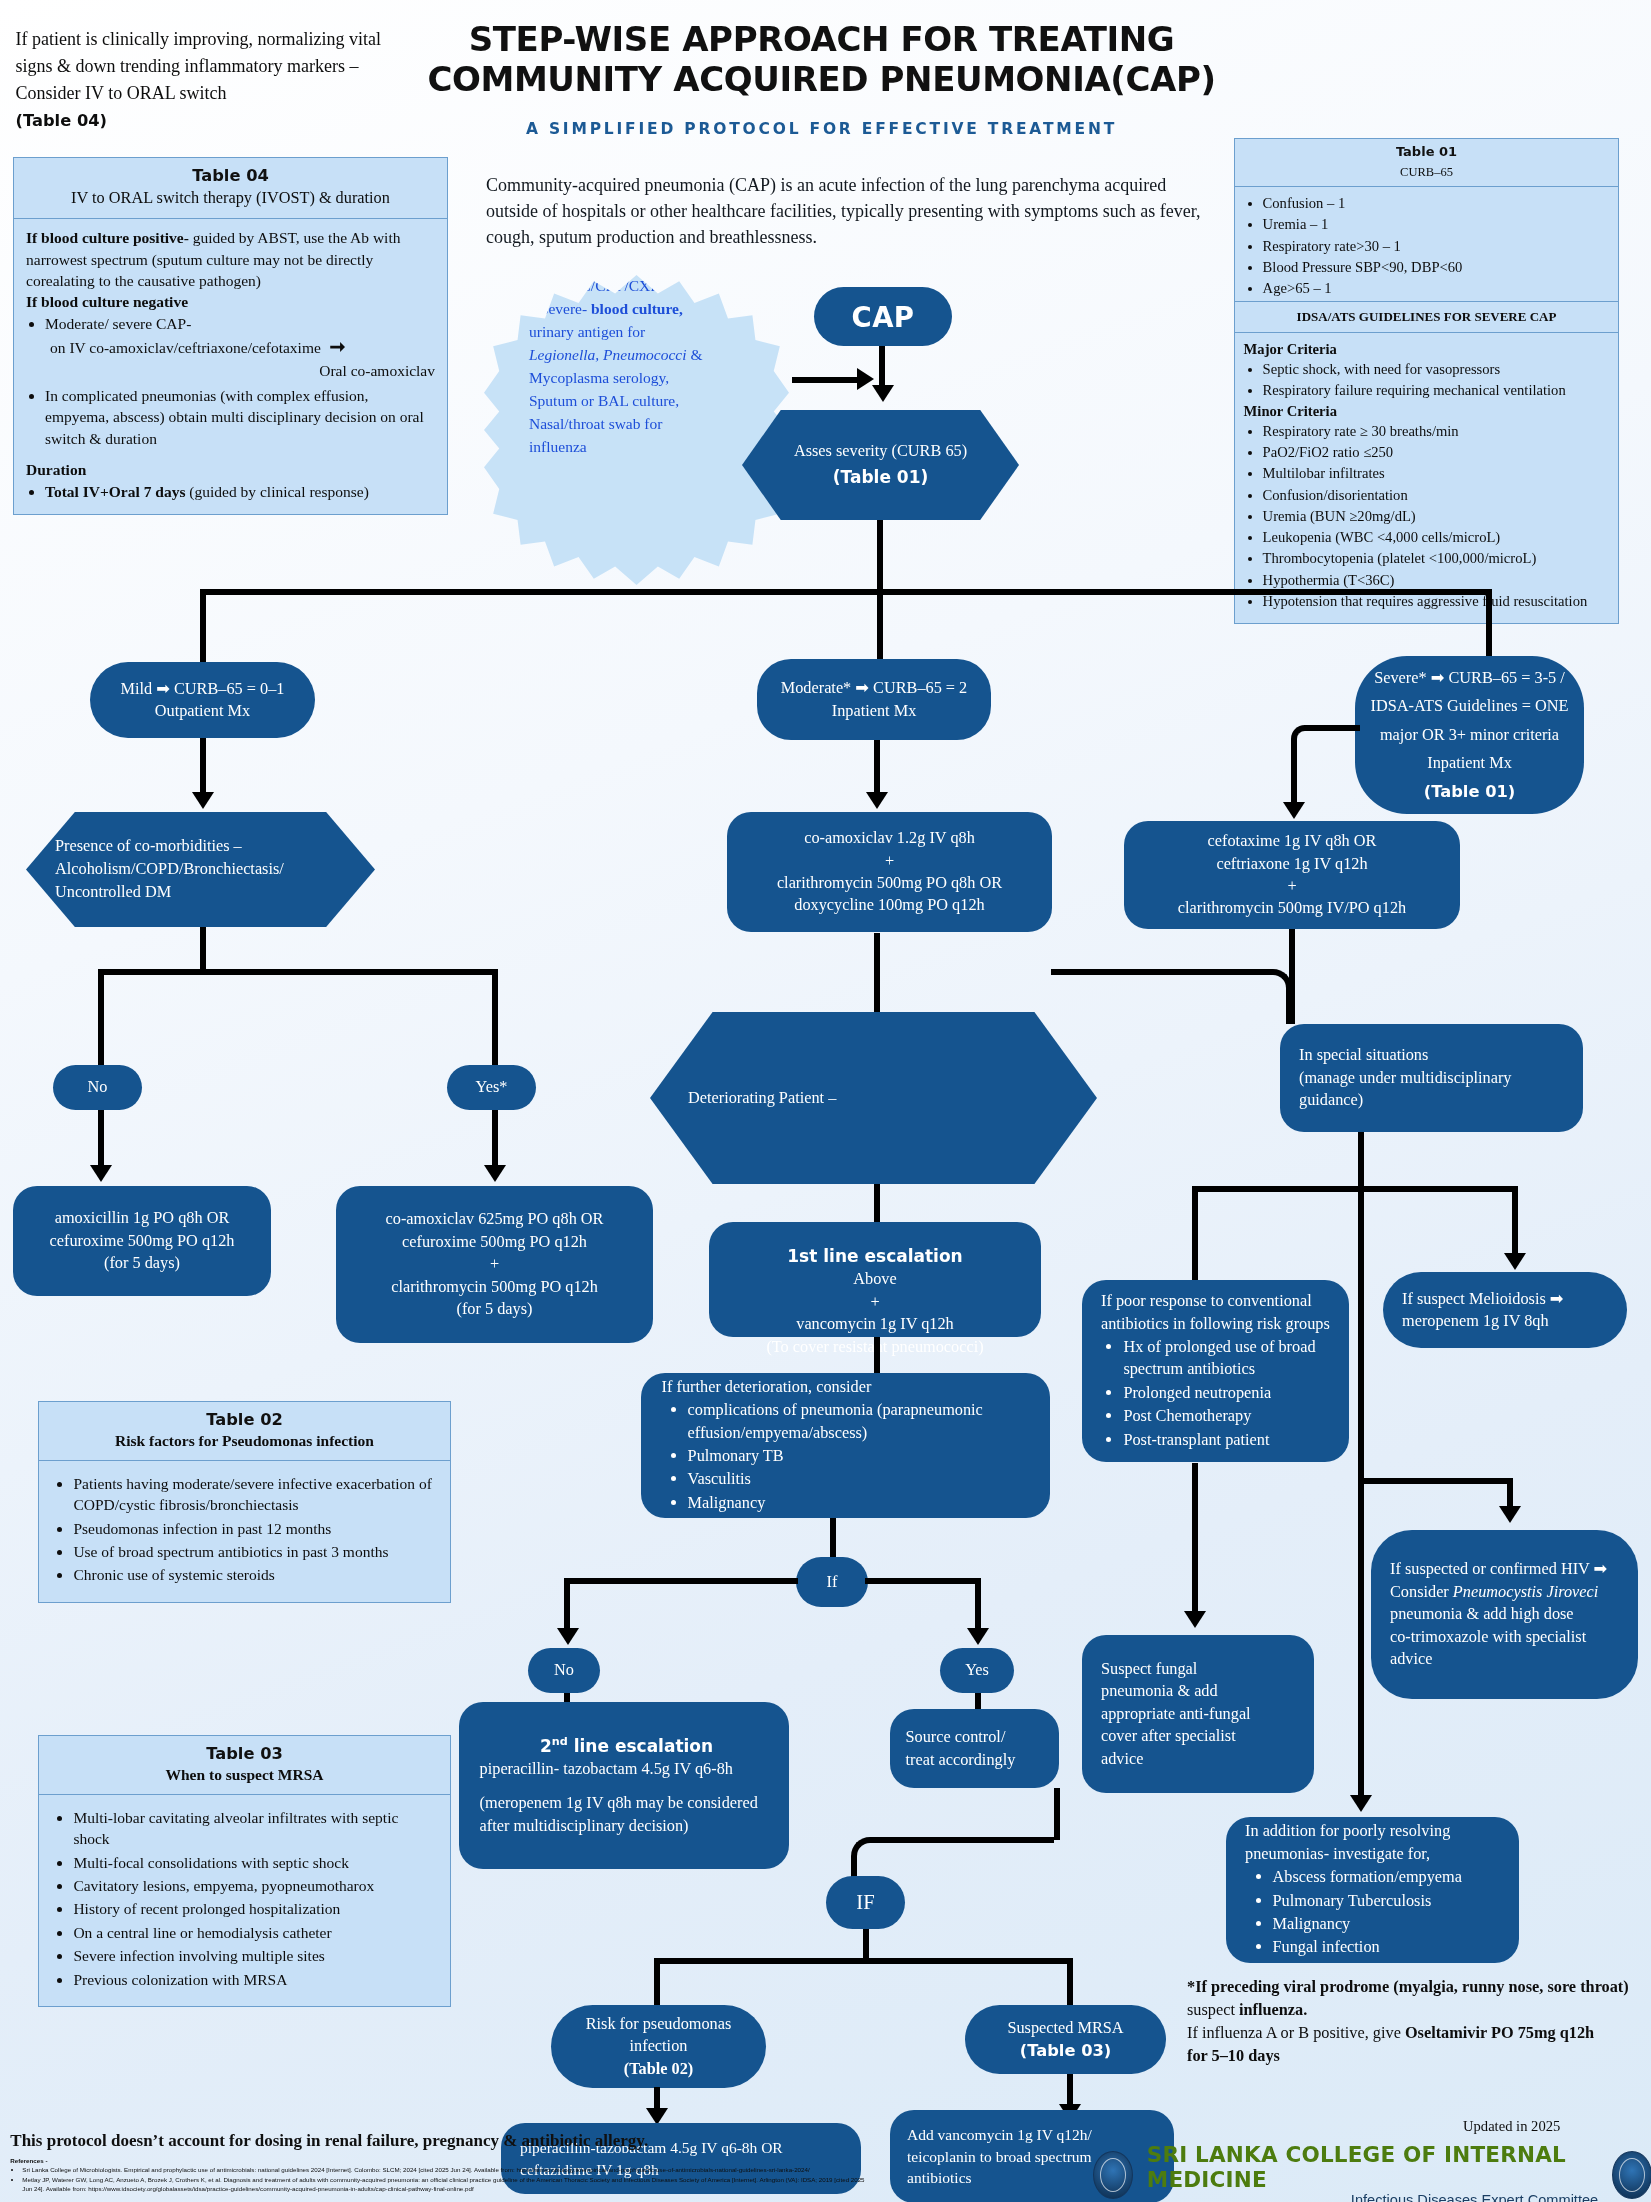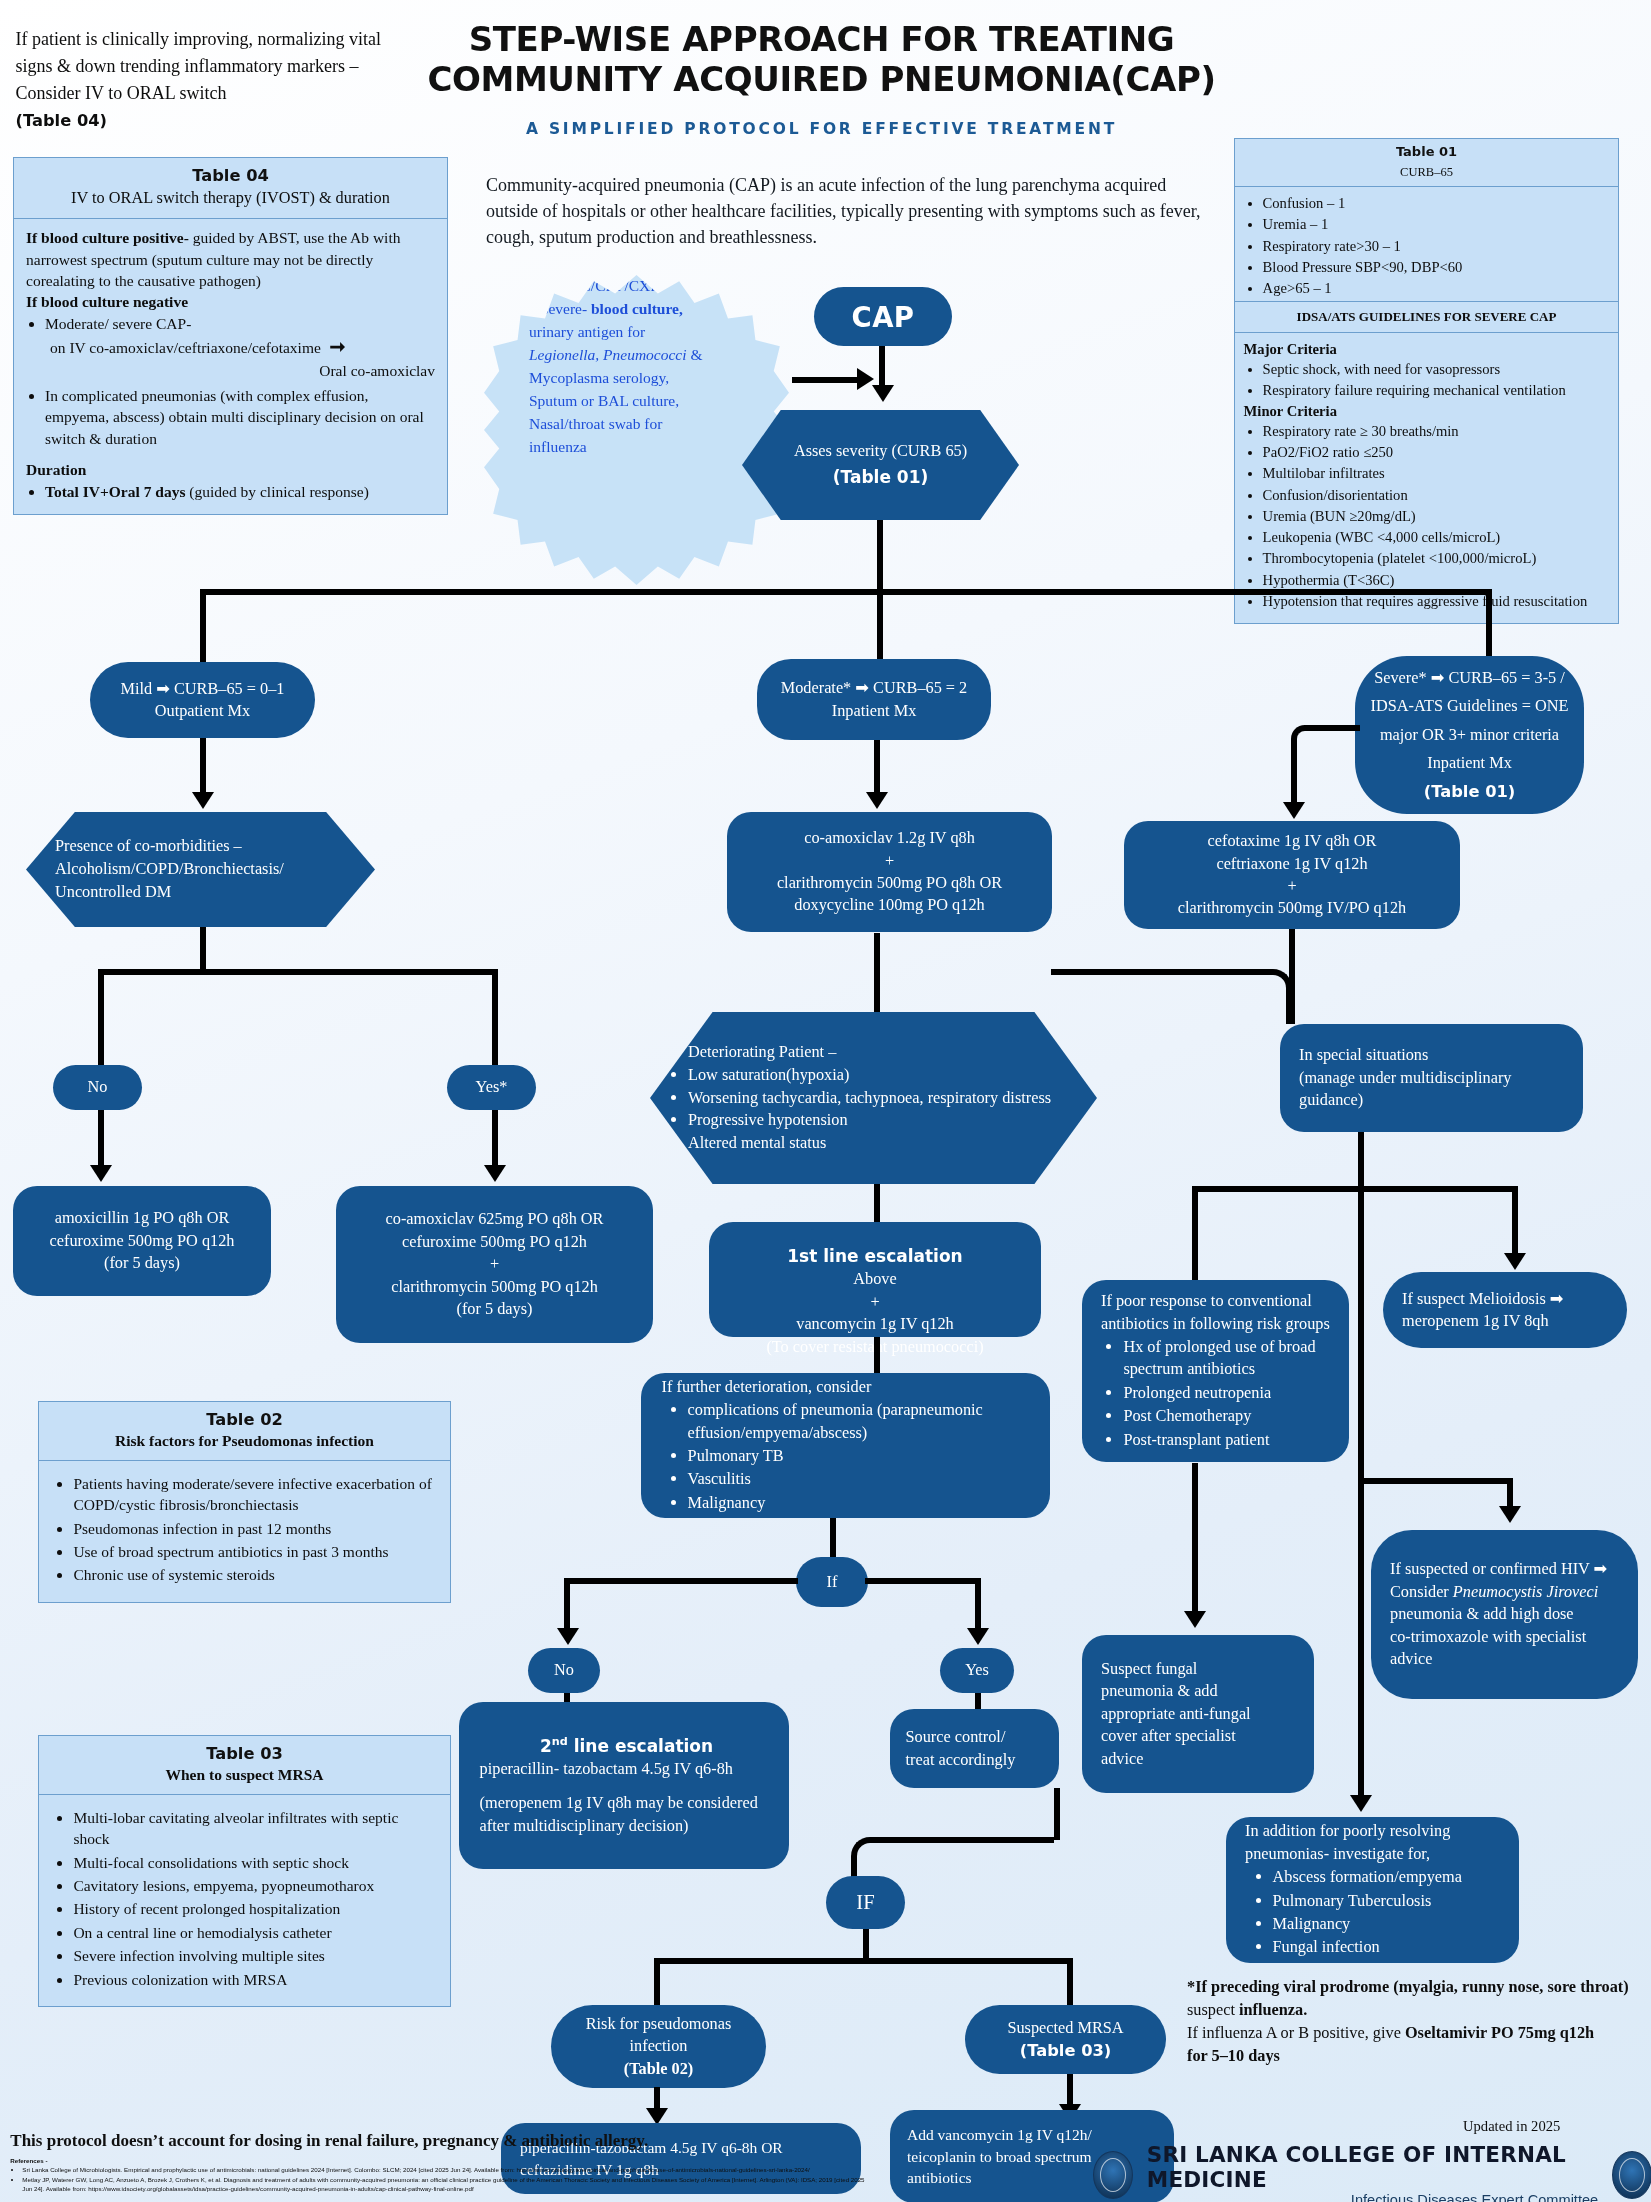--- a/index.html
+++ b/index.html
@@ -164,21 +164,21 @@
   .corner-tr { position:absolute; border-right:6px solid #000; border-top:6px solid #000; border-top-right-radius:13.8px; }
 
   
   .foot-note { font-size: 17px; font-weight: 700; color: #101010; }
   .refs { font-size: 6.2px; line-height: 1.5; color: #0e0e0e; font-family: "Liberation Sans", sans-serif; }
   .updated { font-size: 14.6px; }
   .org {
     font-family: "DejaVu Sans", sans-serif;
     font-weight: 800;
     font-size: 21.5px;
-    color: #0f172a;
+    color: #4d7c0f;
     letter-spacing: 0.2px;
   }
   .org-sub {
     font-family: "Liberation Sans", sans-serif;
     font-size: 14.6px;
     color: #1a3e63;
     text-align: right;
   }
   .seal {
     width: 48px; height: 48px; border-radius: 50%;
@@ -384,26 +384,20 @@
     <div>+</div>
     <div>clarithromycin 500mg IV/PO q12h</div>
   </div>
 
   <div class="ln vl" style="left:874px; top:933px; height:79px;"></div>
   <div class="ln vl" style="left:1289px; top:929px; height:40px;"></div>
   <div class="corner-tr" style="left:1051px; top:969px; width:241px; height:55px; border-top-right-radius:19px;"></div>
 
   <div class="hex" style="left:650px; top:1012px; width:447px; height:172px; padding-left:38px; padding-right:26px;">
     <div>Deteriorating Patient –</div>
-    <ul>
-      <li>Low saturation(hypoxia)</li>
-      <li>Worsening tachycardia, tachypnoea, respiratory distress</li>
-      <li>Progressive hypotension</li>
-      <li>Altered mental status</li>
-    </ul>
   </div>
 
   <div class="ln vl" style="left:874px; top:1184px; height:57px;"></div>
 
   <div class="node r-lg center" style="left:709px; top:1222px; width:332px; height:115px;">
     <div style="font-family:'DejaVu Sans',sans-serif;font-weight:700;font-size:17px;margin-top:44px;">1st line escalation</div>
     <div>Above</div>
     <div>+</div>
     <div>vancomycin 1g IV q12h</div>
     <div>(To cover resistant pneumococci)</div>

